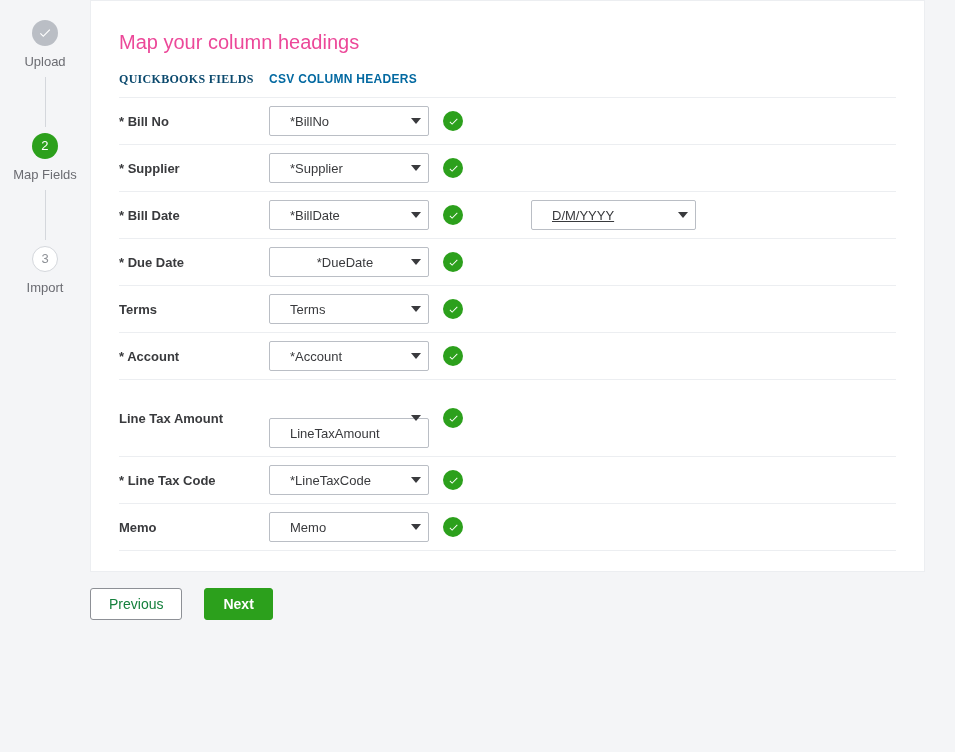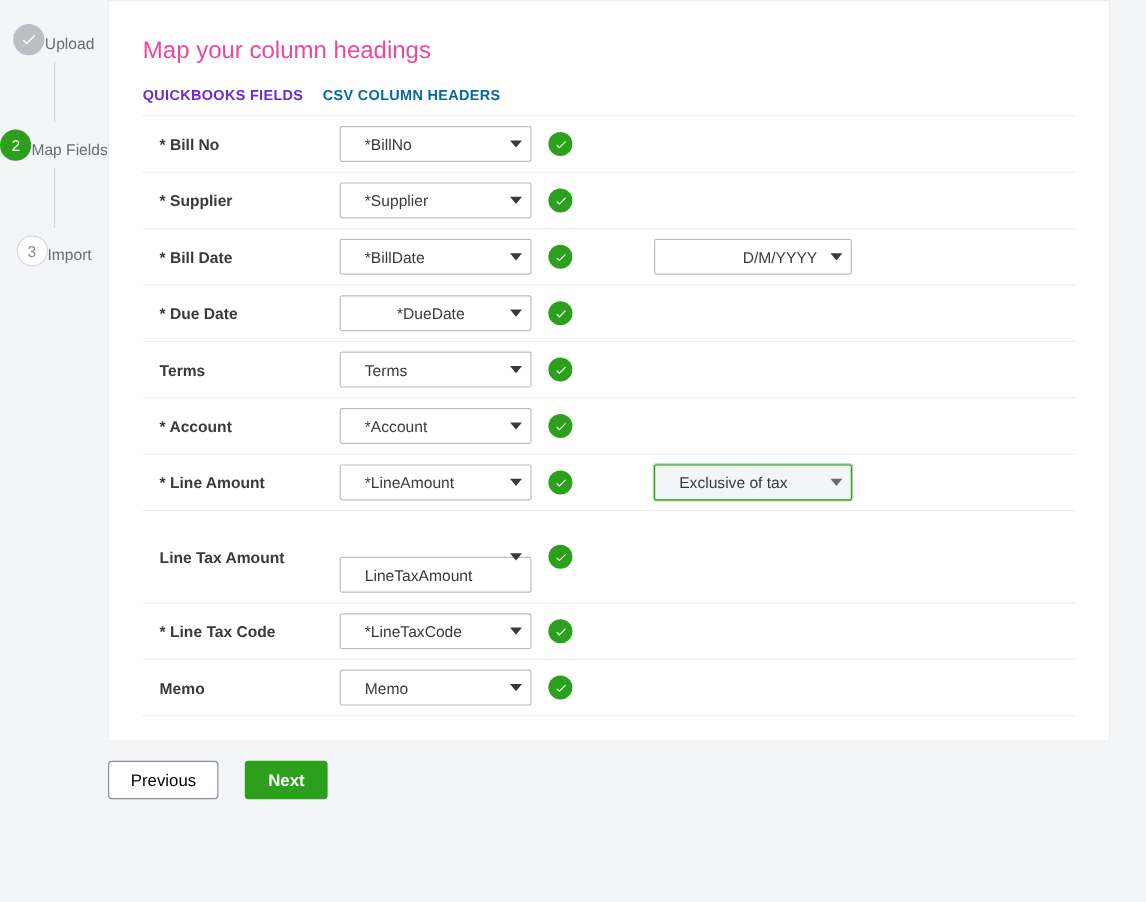--- a/index.html
+++ b/index.html
@@ -19,21 +19,21 @@
     }
     .stepper {
       width: 90px;
       padding: 20px 0;
       display: flex;
       flex-direction: column;
       align-items: center;
     }
     .step {
       display: flex;
-      flex-direction: row;
+      flex-direction: column;
       align-items: center;
       position: relative;
     }
     .step-circle {
       width: 26px;
       height: 26px;
       border-radius: 50%;
       display: flex;
       align-items: center;
       justify-content: center;
@@ -94,41 +94,41 @@
     }
     .grid-header {
       display: flex;
       border-bottom: 1px solid #eceef1;
       padding-bottom: 10px;
     }
     .col-label {
       width: 150px;
       font-size: 12px;
       font-weight: 700;
-      color: #6d28d9;
+      color: #0c4a6e;
       letter-spacing: 0.3px;
+      font-family: Liberation Serif, serif;
     }
     .col-select {
       font-size: 12px;
       font-weight: 700;
       color: #0369a1;
       letter-spacing: 0.3px;
     }
     .row {
       display: flex;
       align-items: center;
       padding: 8px 0;
       border-bottom: 1px solid #eceef1;
     }
     .row-label {
       width: 150px;
       font-size: 13px;
       font-weight: 600;
       color: #393a3d;
-      margin-left: 14px;
     }
     .row-controls {
       display: flex;
       align-items: center;
       gap: 14px;
     }
     .select-wrap {
       position: relative;
       width: 160px;
     }
@@ -192,21 +192,21 @@
       height: 32px;
       padding: 0 18px;
       border-radius: 3px;
       font-size: 14px;
       cursor: pointer;
       font-family: inherit;
     }
     .btn-secondary {
       background: white;
       border: 1px solid #8d9096;
-      color: #000000;
+      color: #15803d;
     }
     .btn-primary {
       background: #2ca01c;
       border: 1px solid #2ca01c;
       color: white;
       font-weight: 600;
       margin-left: 12px;
     }
     .gap-spacer {
       width: 40px;
@@ -282,21 +282,21 @@
           <div class="row">
             <div class="row-label">* Bill Date</div>
             <div class="row-controls">
               <div class="select-wrap"><button type="button" class="select-box" style="text-align: left;">*BillDate</button><span class="caret"></span></div>
               <div class="status-check">
                 <svg viewBox="0 0 24 24">
                   <path fill="white" d="M9 16.2L4.8 12l-1.4 1.4L9 19 21 7l-1.4-1.4z"></path>
                 </svg>
               </div>
               <div class="gap-spacer"></div>
-              <div class="select-wrap wide"><button type="button" class="select-box" style="text-align: right;">D/M/YYYY</button><span class="caret"></span></div>
+              <div class="select-wrap wide"><button type="button" class="select-box" style="text-align: left; text-decoration: underline;">D/M/YYYY</button><span class="caret"></span></div>
             </div>
           </div>
           <div class="row">
             <div class="row-label">* Due Date</div>
             <div class="row-controls">
               <div class="select-wrap"><button type="button" class="select-box" style="text-align: center;">*DueDate</button><span class="caret"></span></div>
               <div class="status-check">
                 <svg viewBox="0 0 24 24">
                   <path fill="white" d="M9 16.2L4.8 12l-1.4 1.4L9 19 21 7l-1.4-1.4z"></path>
                 </svg>
@@ -316,33 +316,20 @@
           </div>
           <div class="row">
             <div class="row-label">* Account</div>
             <div class="row-controls">
               <div class="select-wrap"><button type="button" class="select-box" style="text-align: left;">*Account</button><span class="caret"></span></div>
               <div class="status-check">
                 <svg viewBox="0 0 24 24">
                   <path fill="white" d="M9 16.2L4.8 12l-1.4 1.4L9 19 21 7l-1.4-1.4z"></path>
                 </svg>
               </div>
-            </div>
-          </div>
-          <div class="row">
-            <div class="row-label">* Line Amount</div>
-            <div class="row-controls">
-              <div class="select-wrap"><button type="button" class="select-box" style="text-align: left;">*LineAmount</button><span class="caret"></span></div>
-              <div class="status-check">
-                <svg viewBox="0 0 24 24">
-                  <path fill="white" d="M9 16.2L4.8 12l-1.4 1.4L9 19 21 7l-1.4-1.4z"></path>
-                </svg>
-              </div>
-              <div class="gap-spacer"></div>
-              <div class="select-wrap wide"><button type="button" class="select-box alt" style="text-align: left;">Exclusive of tax</button><span class="caret light"></span></div>
             </div>
           </div>
           <div class="row">
             <div class="row-label">Line Tax Amount</div>
             <div class="row-controls">
               <div class="select-wrap"><button type="button" class="select-box" style="text-align: left; margin-top: 30px;">LineTaxAmount</button><span class="caret"></span></div>
               <div class="status-check">
                 <svg viewBox="0 0 24 24">
                   <path fill="white" d="M9 16.2L4.8 12l-1.4 1.4L9 19 21 7l-1.4-1.4z"></path>
                 </svg>

